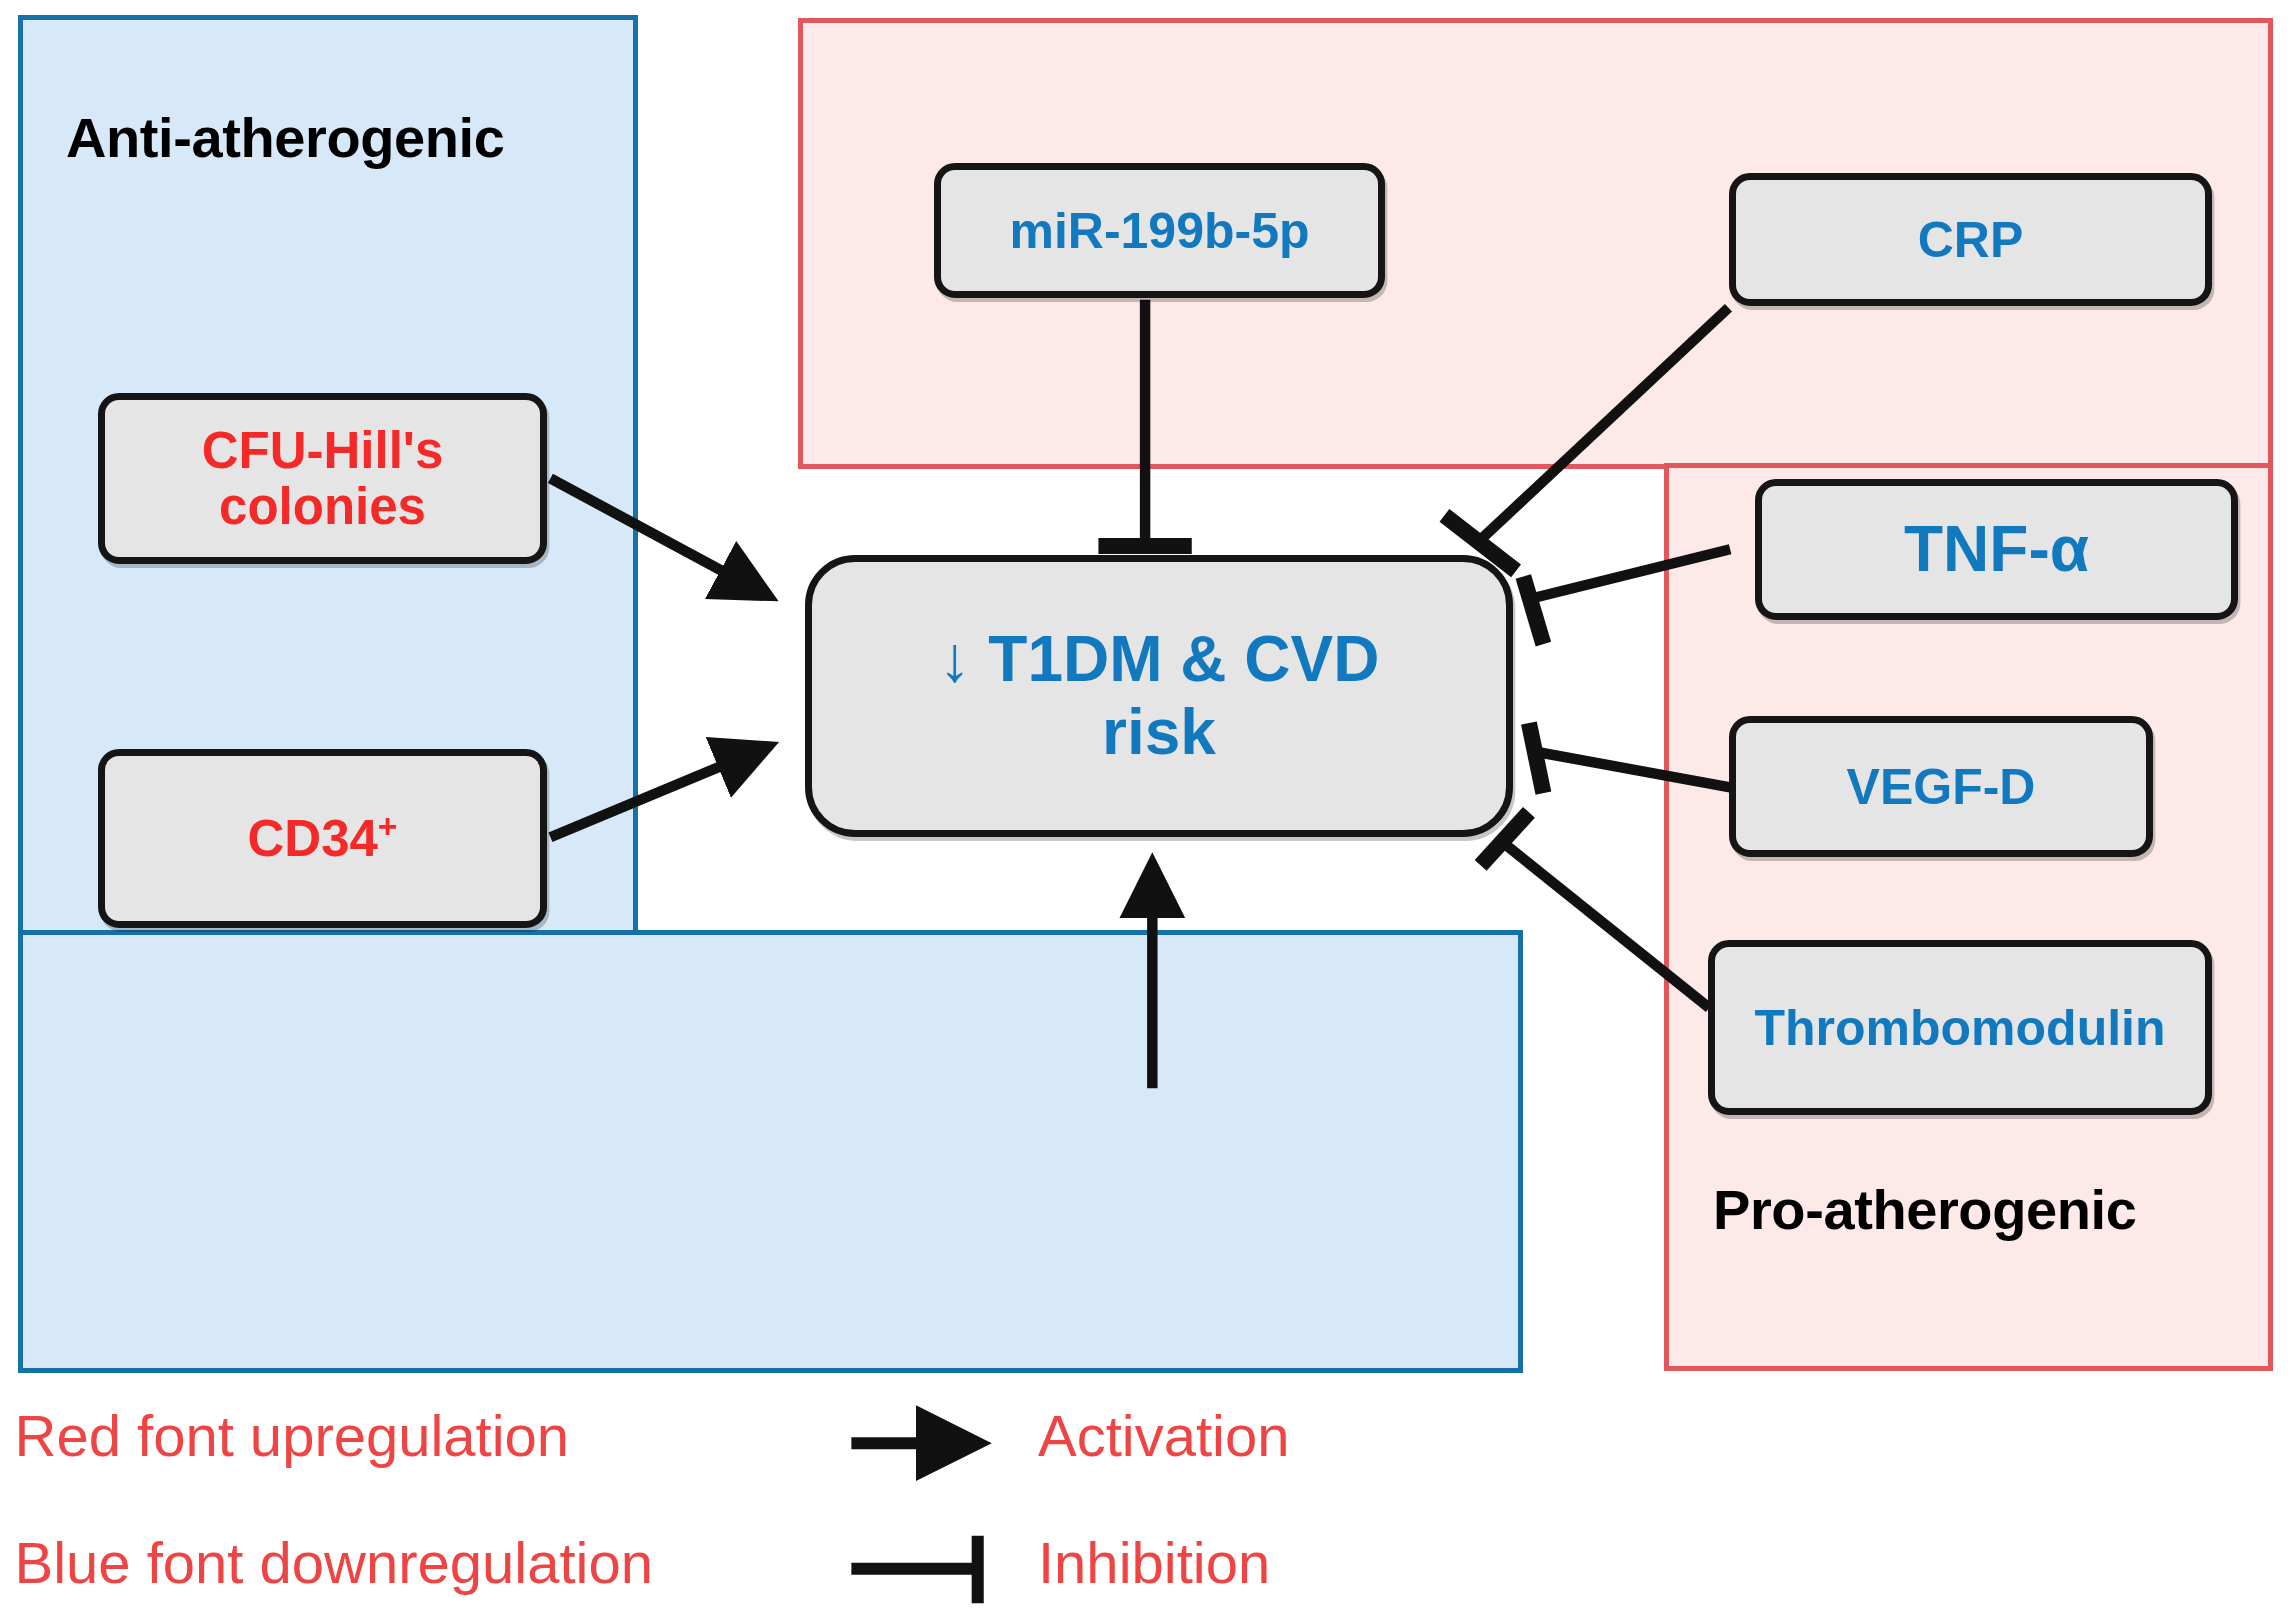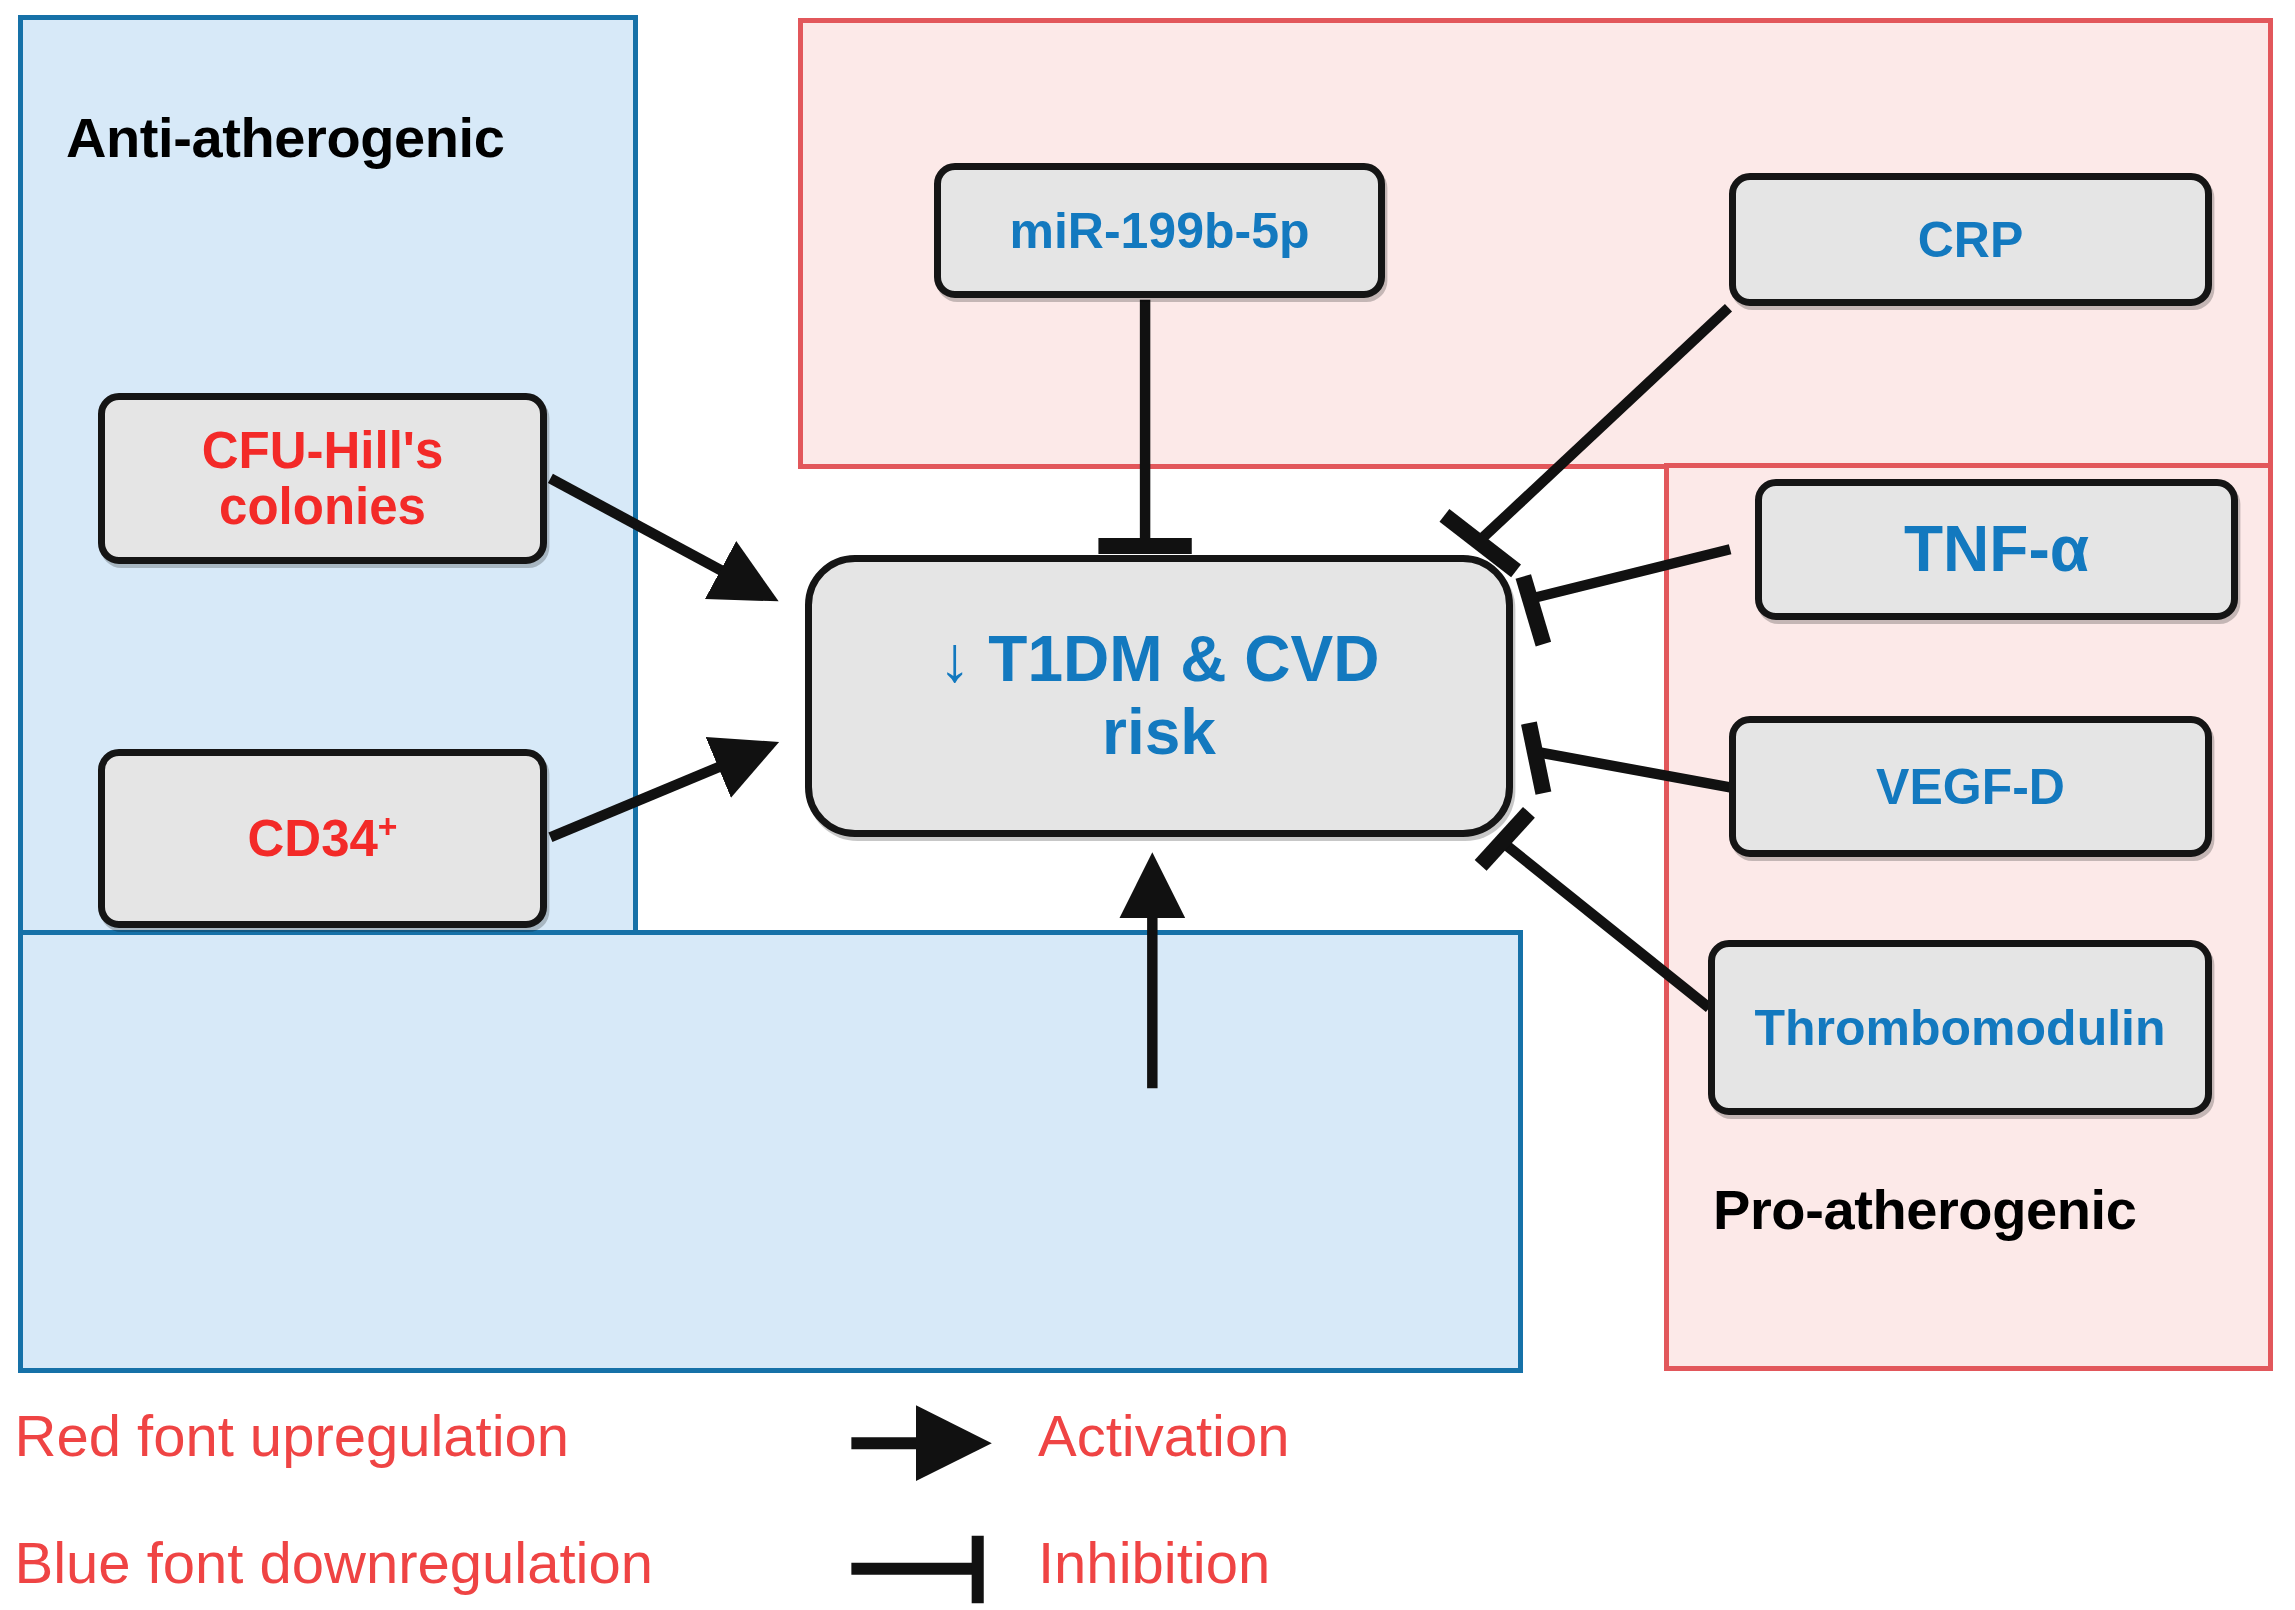--- a/index.html
+++ b/index.html
@@ -39,21 +39,21 @@
   .red-txt{color:#f32a28;}
   .blue-txt{color:#1379bf;}
   .node sup{font-size:.66em;vertical-align:super;line-height:0;}
 
   #n-cfu{left:98px;top:393px;width:449px;height:171px;font-size:51px;}
   #n-cd34{left:98px;top:749px;width:449px;height:179px;font-size:51px;}
   #n-cd34cd133{left:927px;top:1091px;width:444px;height:174px;font-size:51px;}
   #n-mir{left:934px;top:163px;width:451px;height:135px;font-size:50px;}
   #n-crp{left:1729px;top:173px;width:483px;height:133px;font-size:50px;}
   #n-tnf{left:1729px;top:479px;width:483px;height:141px;font-size:64px;margin-left:26px;}
-  #n-vegf{left:1729px;top:716px;width:483px;height:141px;font-size:50px;justify-content:center;}
+  #n-vegf{left:1729px;top:716px;width:424px;height:141px;font-size:50px;justify-content:center;}
   #n-thrombo{left:1708px;top:940px;width:504px;height:175px;font-size:50px;}
 
   #n-center{
     left:805px;top:555px;width:708px;height:282px;
     border-radius:50px;font-size:64px;
   }
   #n-center .lbl{line-height:1.14;text-align:center;}
 
   
   .legend-text{

